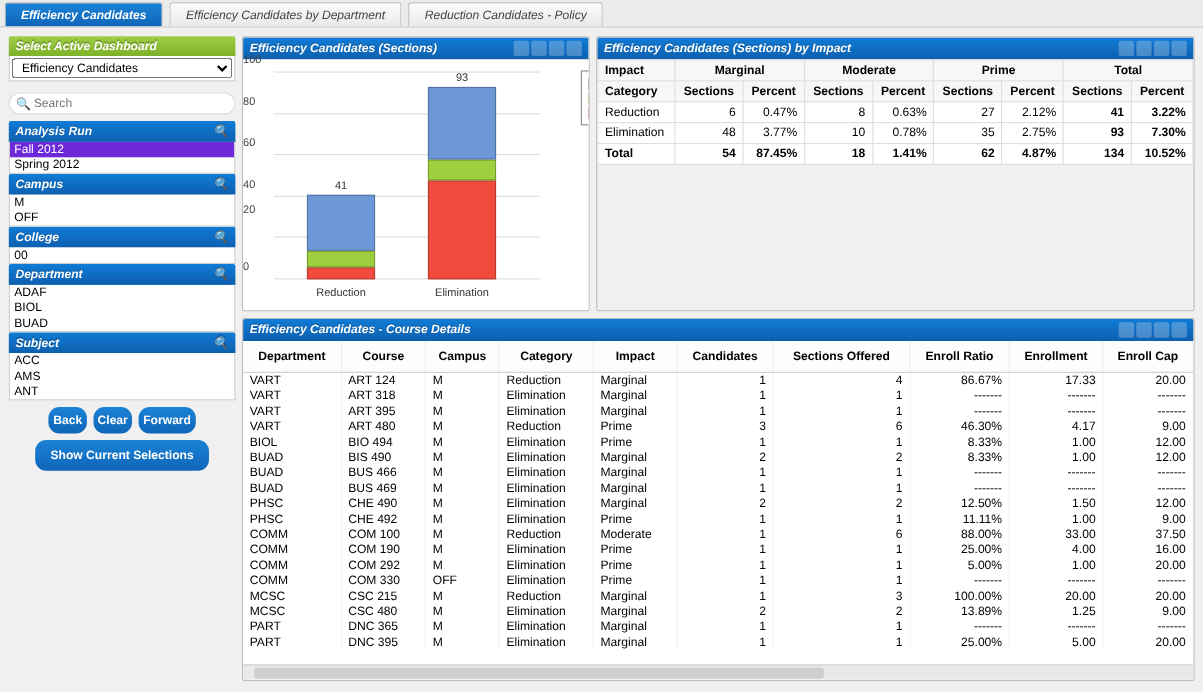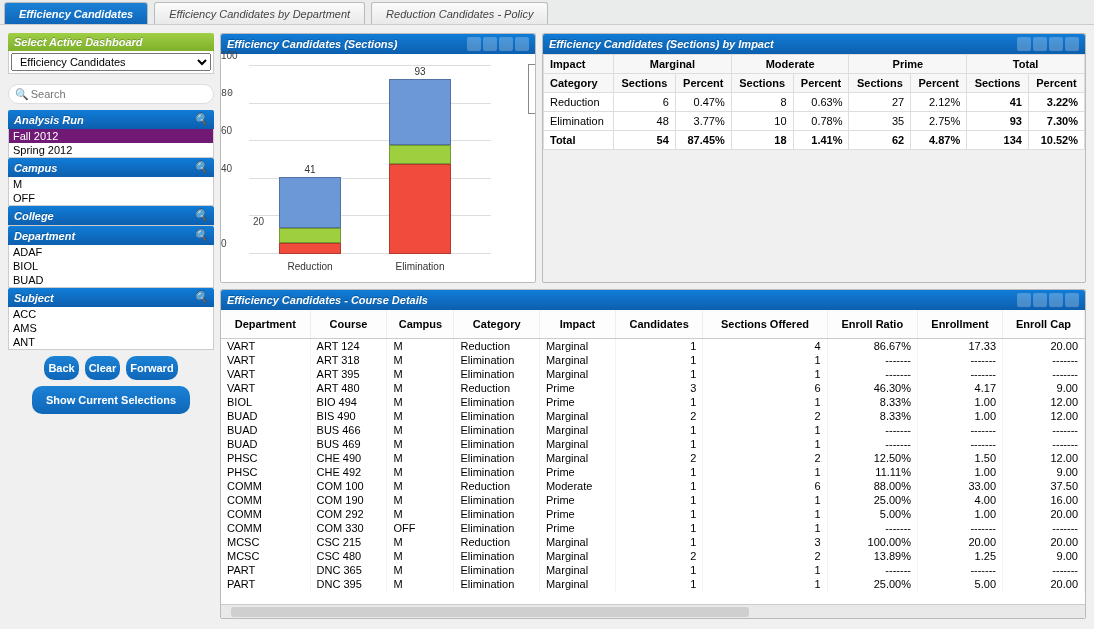--- a/index.html
+++ b/index.html
@@ -13,21 +13,21 @@
   .panel-header.green { background: linear-gradient(#9ecf45,#7fb02a); }
   .panel-body { background: #fff; border: 1px solid #ccc; border-top: none; }
   .drop { width: 100%; padding: 1px 4px; font-size: 11px; }
   .search-wrap { display:flex; align-items:center; background:#fff; border:1px solid #ddd; border-radius:10px; padding:2px 6px; margin-top:4px;}
   .search-wrap input { border:none; outline:none; flex:1; background:transparent;}
   .mag { color:#888; font-size:11px;}
   .filter { }
   .filter .panel-body { max-height: 46px; overflow:hidden; position:relative; }
   .filter ul { list-style:none; margin:0; padding:0; }
   .filter li { padding: 1px 4px; }
-  .filter li.sel { background:#701a75; color:#fff; }
+  .filter li.sel { background:#6d28d9; color:#fff; }
   .search-ic { color:#cfe6fb; }
   .btn-row { display:flex; gap:6px; justify-content:center;}
   .pill { background: linear-gradient(#1b82d6,#0f66b8); color:#fff; border:none; border-radius:10px; padding:6px 4px; font-weight:bold; cursor:pointer; }
   .pill.big { padding:8px 14px; }
   .right { flex:1; display:flex; flex-direction:column; gap:6px; width: 870px;}
   .toprow { display:flex; gap:6px; }
   .widget { border:1px solid #bbb; border-radius:2px; overflow:hidden; }
   .tool-icons { display:flex; gap:2px; }
   .tool-icons span { width:14px; height:14px; background: rgba(255,255,255,0.25); display:inline-block; border-radius:2px; }
   .chart { width: 390px; height: 228px; background:#fff; position:relative; }
@@ -105,20 +105,21 @@
             </ul>
           </div>
         </div>
         <div class="filter">
           <div class="panel-header">
             <span>College</span>
             <span class="search-ic">🔍</span>
           </div>
           <div class="panel-body">
             <ul>
+              <li>00</li>
             </ul>
           </div>
         </div>
         <div class="filter">
           <div class="panel-header">
             <span>Department</span>
             <span class="search-ic">🔍</span>
           </div>
           <div class="panel-body">
             <ul>
@@ -164,27 +165,27 @@
               <span></span>
               <span></span>
               <span></span>
             </span>
         </div>
         <div class="chart" id="chart">
           <div class="chart-area" id="chart-area">
               <div class="gridline" style="bottom: 0px;"></div>
               <div class="ytick" style="bottom: 0px;">0</div>
               <div class="gridline" style="bottom: 37.6px;"></div>
-              <div class="ytick" style="bottom: 22px; margin-left: 32px;">20</div>
+              <div class="ytick" style="bottom: 52px;">20</div>
               <div class="gridline" style="bottom: 75.2px;"></div>
               <div class="ytick" style="bottom: 75.2px;">40</div>
               <div class="gridline" style="bottom: 112.8px;"></div>
               <div class="ytick" style="bottom: 112.8px;">60</div>
               <div class="gridline" style="bottom: 150.4px;"></div>
-              <div class="ytick" style="bottom: 150.4px; font-family: Liberation Mono, monospace;">80</div>
+              <div class="ytick" style="bottom: 150.4px;">80</div>
               <div class="gridline" style="bottom: 188px;"></div>
               <div class="ytick" style="bottom: 188px;">100</div>
               <div class="bar-group" style="left: 30px;">
                 <div class="bar-seg" style="height: 11.28px; background: rgb(241, 75, 61); border: 1px solid rgba(0, 0, 0, 0.25); position: absolute; bottom: 0px;"></div>
                 <div class="bar-seg" style="height: 15.04px; background: rgb(157, 207, 62); border: 1px solid rgba(0, 0, 0, 0.25); position: absolute; bottom: 11.28px;"></div>
                 <div class="bar-seg" style="height: 50.76px; background: rgb(109, 152, 216); border: 1px solid rgba(0, 0, 0, 0.25); position: absolute; bottom: 26.32px;"></div>
                 <div class="bar-label" style="bottom: 79.08px;">41</div>
                 <div class="xcat">Reduction</div>
               </div>
               <div class="bar-group" style="left: 140px;">

